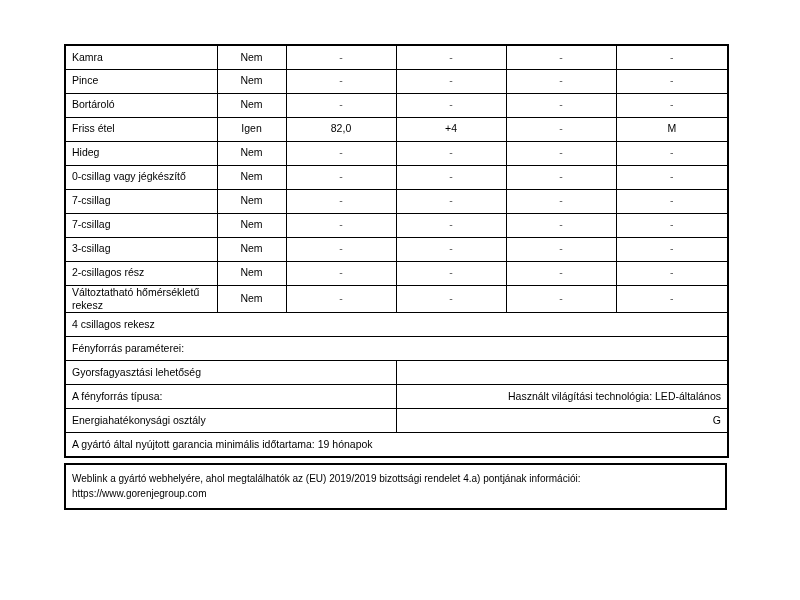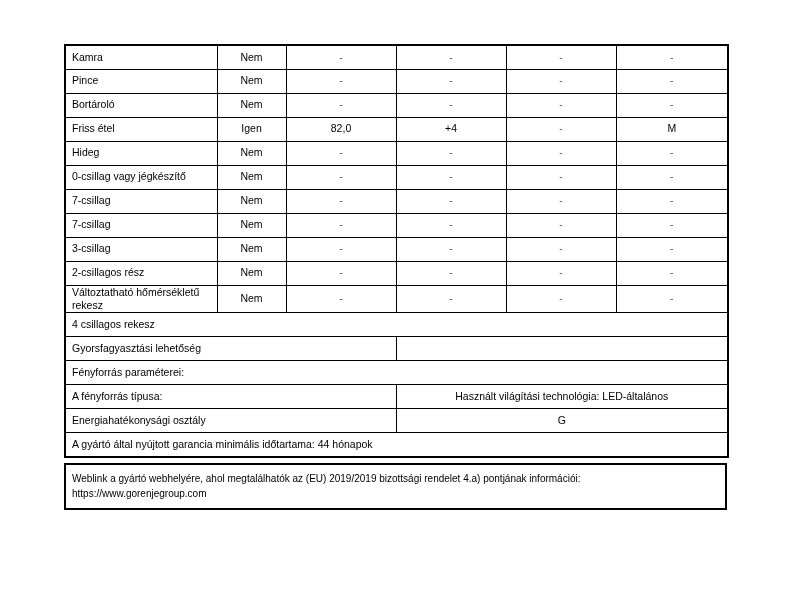--- a/index.html
+++ b/index.html
@@ -58,21 +58,21 @@
   }
 
   
   td.section {
     font-weight: normal;
     font-size: 10.5px;
     text-align: left;
     height: 25px;
   }
   td.valuecell {
-    text-align: center;
+    text-align: right;
     font-size: 10.5px;
   }
 
   
   .notebox {
     margin-top: 5px;
     border: 2px solid #000;
     width: 663px;
     box-sizing: border-box;
     padding: 6px 6px 7px 6px;
@@ -184,36 +184,36 @@
           <td class="dash">-</td>
           <td class="dash">-</td>
           <td class="dash">-</td>
         </tr>
       </tbody>
     <tbody>
       <tr>
         <td class="section" colspan="6">4 csillagos rekesz</td>
       </tr>
       <tr>
+        <td class="section" colspan="6">Fényforrás paraméterei:</td>
+      </tr>
+      <tr>
         <td class="label" colspan="3">Gyorsfagyasztási lehetőség</td>
         <td class="valuecell" colspan="3"></td>
       </tr>
       <tr>
-        <td class="section" colspan="6">Fényforrás paraméterei:</td>
-      </tr>
-      <tr>
         <td class="label" colspan="3">A fényforrás típusa:</td>
         <td class="valuecell" colspan="3">Használt világítási technológia: LED-általános</td>
       </tr>
       <tr>
         <td class="label" colspan="3">Energiahatékonysági osztály</td>
         <td class="valuecell" colspan="3">G</td>
       </tr>
       <tr>
-        <td class="section" colspan="6">A gyártó által nyújtott garancia minimális időtartama:  44 hónapok</td>
+        <td class="section" colspan="6">A gyártó által nyújtott garancia minimális időtartama:  19 hónapok</td>
       </tr>
     </tbody>
   </table>
 
   <div class="notebox">
     <div>Weblink a gyártó webhelyére, ahol megtalálhatók az (EU) 2019/2019 bizottsági rendelet 4.a) pontjának információi:</div>
     <div>https://www.gorenjegroup.com</div>
   </div>
 
 </div>

